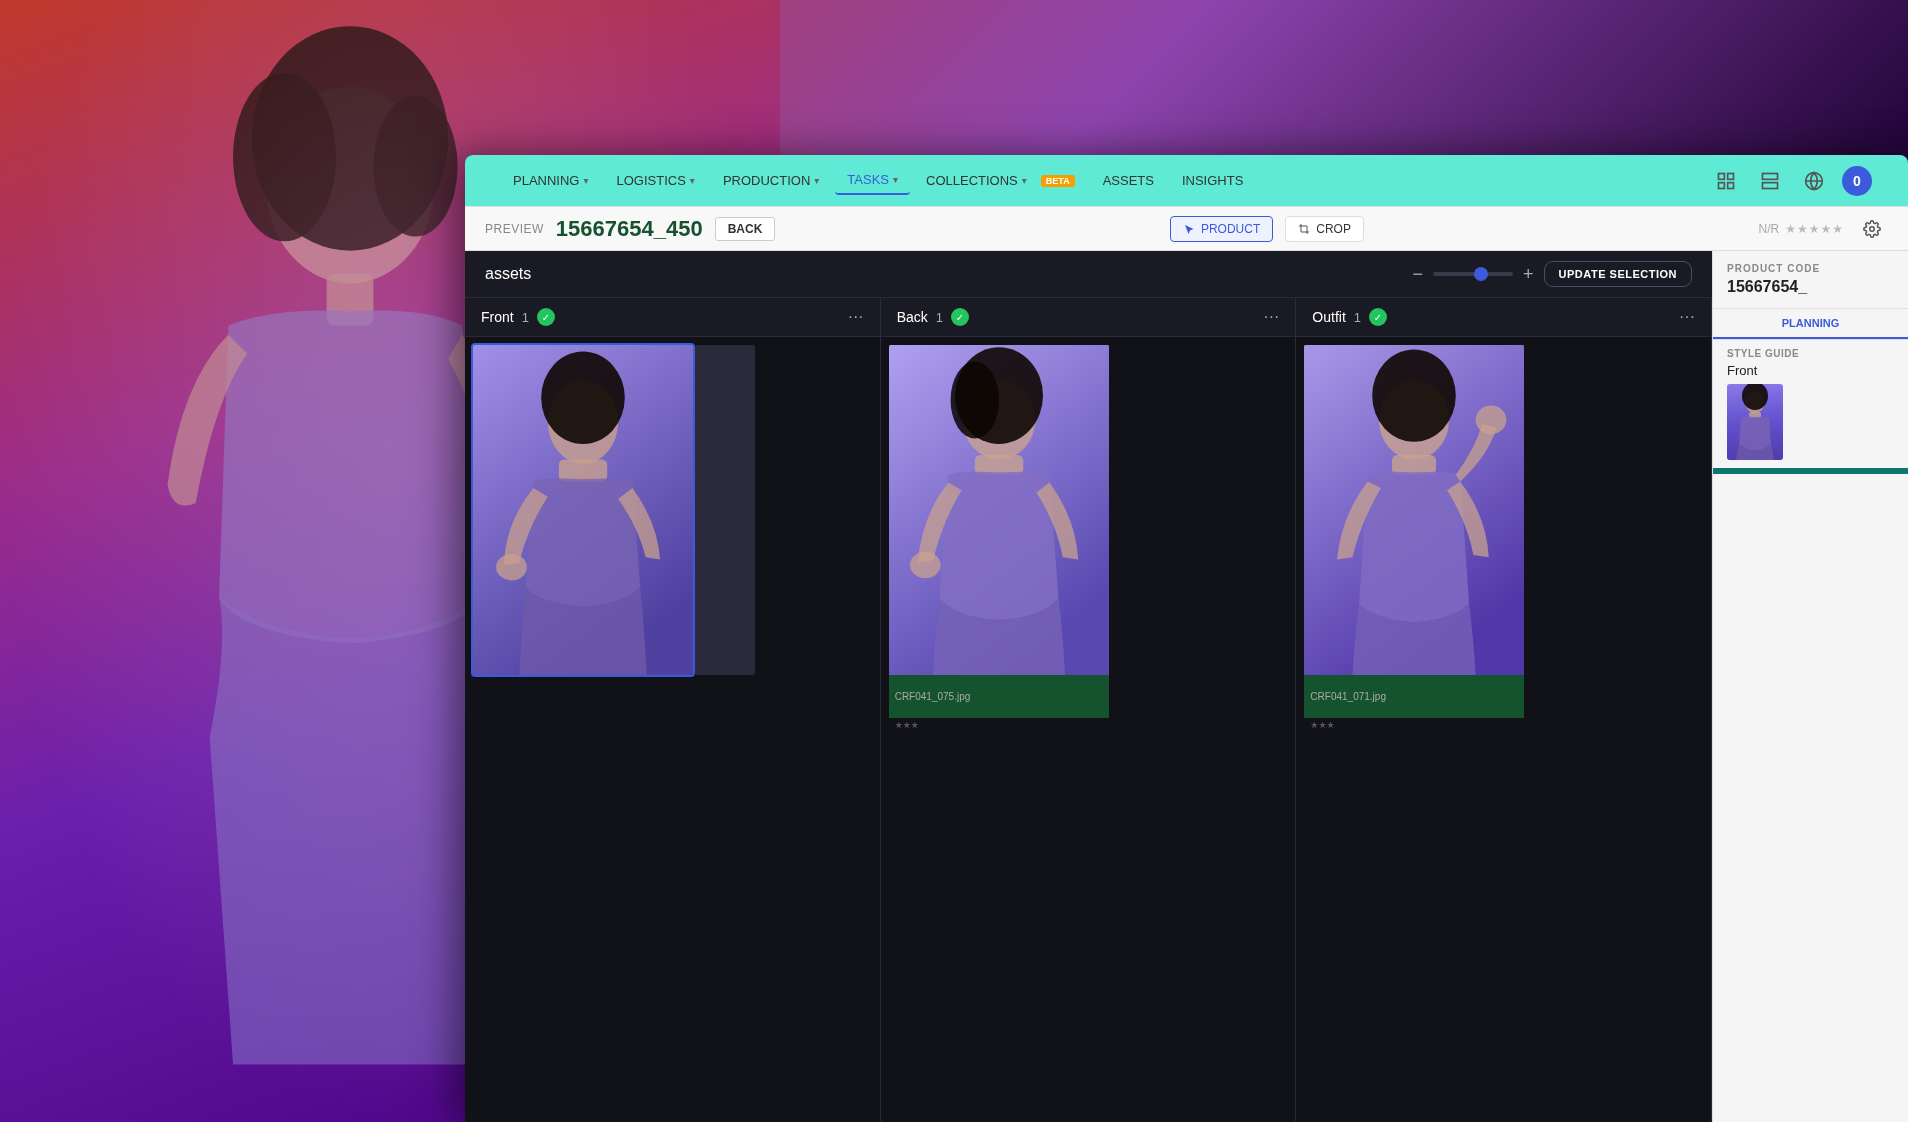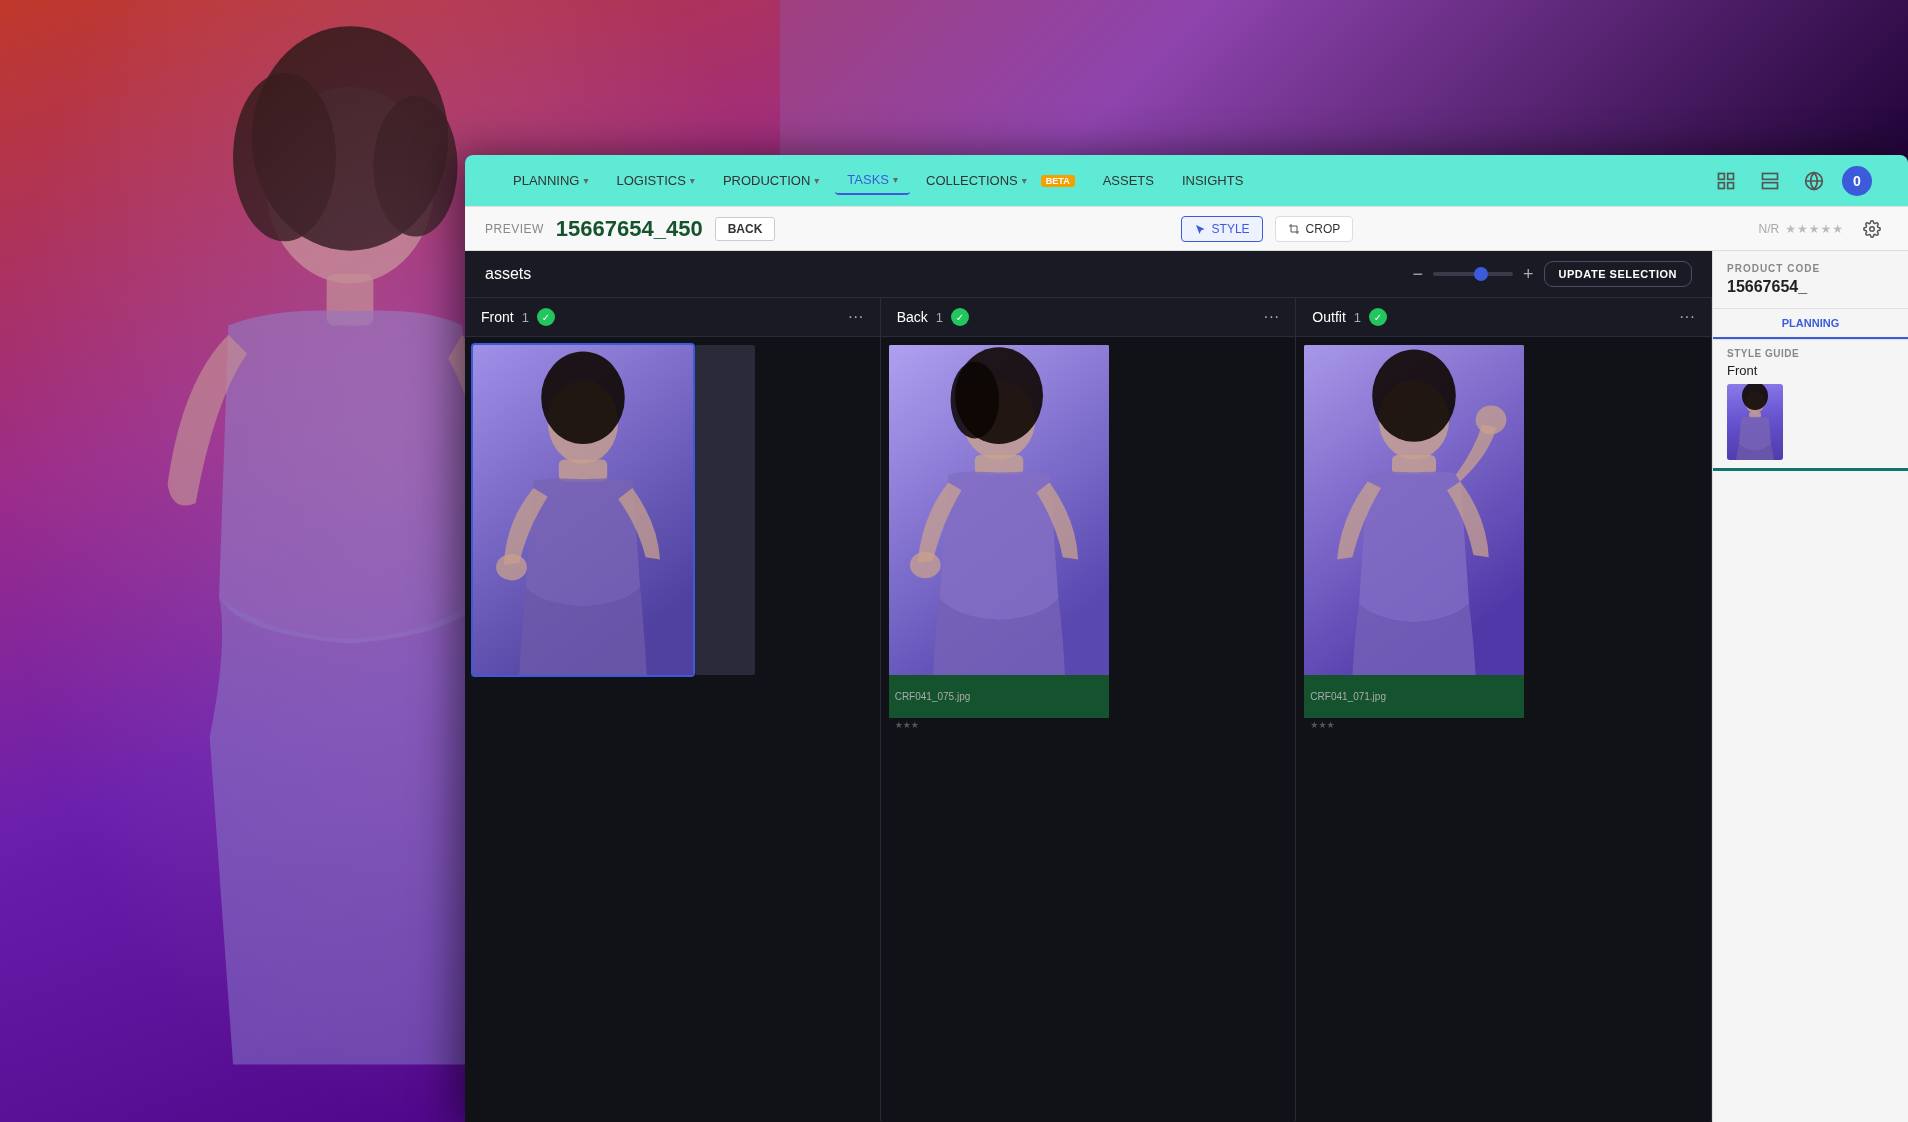--- a/index.html
+++ b/index.html
@@ -419,21 +419,21 @@
       border-bottom: 2px solid transparent;
     }
 
     .sel-tab.active {
       color: #3b5bdb;
       border-bottom-color: #3b5bdb;
     }
 
     .style-guide-item {
       padding: 8px 14px;
-      border-bottom: 3px solid #0f766e;
+      border-bottom: 6px solid #0f766e;
     }
 
     .style-guide-label {
       font-size: 10px;
       color: #888;
       text-transform: uppercase;
       letter-spacing: 0.5px;
       font-weight: 600;
       margin-bottom: 4px;
     }
@@ -549,21 +549,21 @@
 
   <div class="toolbar-bar">
     <span class="toolbar-label">PREVIEW</span>
     <span class="product-id">15667654_450</span>
     <button class="back-btn">BACK</button>
     <div class="toolbar-spacer"></div>
     <div class="tool-btn active">
       <svg width="12" height="12" viewBox="0 0 24 24" fill="#3b5bdb">
         <path d="M4 4l7 18 3-7 7-3z"></path>
       </svg>
-      <span>STYLE</span>
+      <span>PRODUCT</span>
     </div>
     <div class="tool-btn">
       <svg width="12" height="12" viewBox="0 0 24 24" fill="none" stroke="#555" stroke-width="2">
         <polyline points="6 2 6 18 22 18"></polyline>
           <polyline points="2 6 18 6 18 22"></polyline>
       </svg>
       <span>CROP</span>
     </div>
     <div class="toolbar-spacer"></div>
     <div class="rating-area">

